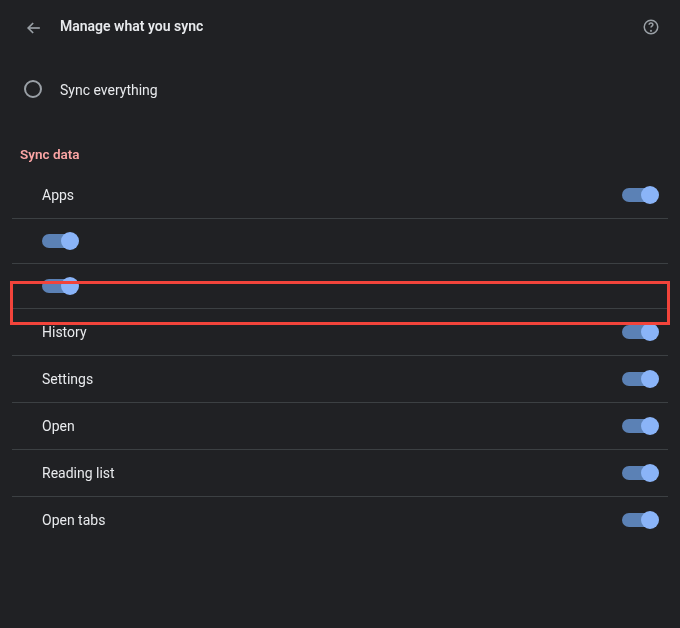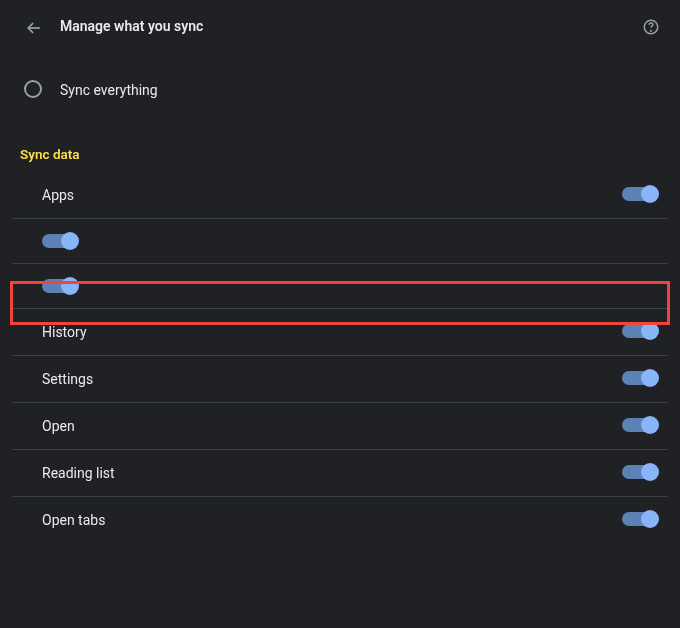--- a/index.html
+++ b/index.html
@@ -75,29 +75,29 @@
       background: #8ab4f8;
       border-radius: 50%;
     }
     .radio-label {
       font-size: 14px;
       color: #e8eaed;
     }
     .section-title {
       font-size: 13.5px;
       font-weight: 600;
-      color: #fde047;
+      color: #fca5a5;
       padding: 34px 20px 8px 20px;
     }
     .list {
       padding: 2px 12px 0 12px;
     }
     .list-row {
       display: flex;
-      align-items: flex-start;
+      align-items: center;
       padding: 15px 12px 15px 30px;
       border-bottom: 1px solid #3c4043;
     }
     .list-row:last-child {
       border-bottom: none;
     }
     .list-label {
       font-size: 14px;
       color: #e8eaed;
       flex: 1;

